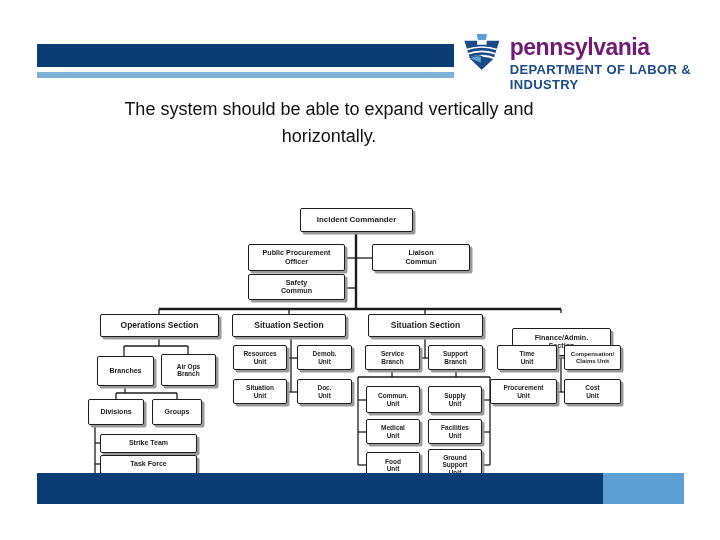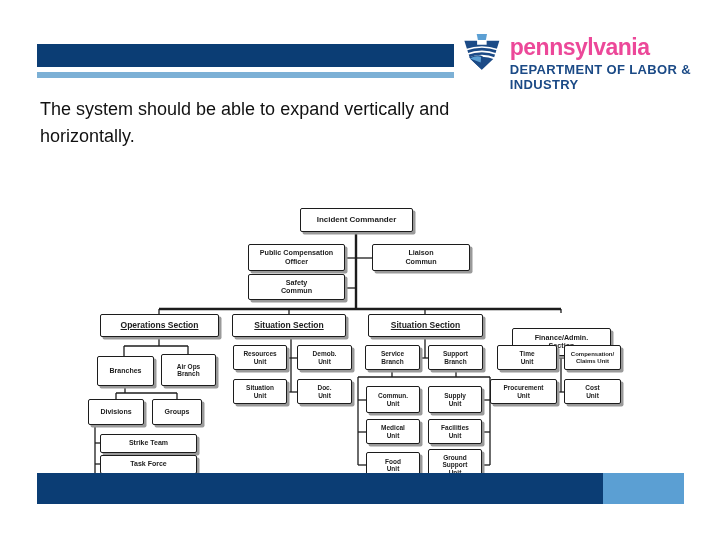--- a/index.html
+++ b/index.html
@@ -10,40 +10,40 @@
   .bar{position:absolute;}
   .bar-top-navy{left:37px;top:44px;width:417px;height:23px;background:#0b3d74;}
   .bar-top-light{left:37px;top:72px;width:417px;height:6px;background:#7cb0d5;}
   .bar-bottom-navy{left:37px;top:473px;width:566px;height:31px;background:#0b3d74;}
   .bar-bottom-accent{left:603px;top:473px;width:81px;height:31px;background:#5b9fd3;}
 
   
   .logo{position:absolute;left:462px;top:28px;display:flex;align-items:flex-start;}
   .logo svg{width:48px;height:50px;display:block;}
   .logo-text{margin-left:8px;display:flex;flex-direction:column;justify-content:flex-start;padding-top:8px;}
-  .logo-brand{font-size:23px;font-weight:bold;color:#ec4899;letter-spacing:-0.5px;line-height:1;}
+  .logo-brand{font-size:23px;font-weight:bold;color:#701a75;letter-spacing:-0.5px;line-height:1;}
   .logo-dept{font-size:13px;font-weight:600;color:#1b4a86;letter-spacing:0.35px;margin-top:3px;}
 
   
-  .title{position:absolute;left:40px;top:96px;width:578px;text-align:left;
+  .title{position:absolute;left:40px;top:96px;width:578px;text-align:center;
          font-size:18px;line-height:1.5;color:#111;white-space:pre-line;}
 
   
   .chart{position:absolute;left:0;top:0;width:714px;height:540px;margin-top:32px;}
   .connectors{position:absolute;left:0;top:0;pointer-events:none;}
   .connectors line{stroke:#1c1c1c;}
   .connectors .thick{stroke-width:2.4;}
   .connectors .med{stroke-width:1.3;}
 
   .node{position:absolute;background:#ffffff;border:1.5px solid #1c1c1c;border-radius:2px;
         box-shadow:2.5px 2.5px 0 0 #9a9a9a;display:flex;align-items:center;justify-content:center;
         text-align:center;white-space:pre-line;font-weight:bold;color:#1c1c1c;line-height:1.15;
         box-sizing:border-box;}
   .n-ic{font-size:8px;border-width:1.8px;}
-  .n-sec{font-size:8.5px;border-width:1.8px;text-decoration:underline;}
+  .n-sec{font-size:8.5px;border-width:1.8px;}
   .n-off{font-size:7.2px;}
   .n-md{font-size:7px;}
   .n-sm{font-size:6.5px;}
   .n-xs{font-size:6px;}
 </style>
 </head>
 <body>
 
 <div class="slide">
 
@@ -112,21 +112,21 @@
       <line class="med" x1="482" y1="368" x2="490" y2="368"></line>
       <line class="med" x1="482" y1="400" x2="490" y2="400"></line>
       <line class="med" x1="482" y1="433" x2="490" y2="433"></line>
 
       <line class="med" x1="561" y1="307" x2="561" y2="360"></line>
       <line class="med" x1="556" y1="326" x2="564" y2="326"></line>
       <line class="med" x1="556" y1="360" x2="564" y2="360"></line>
     </svg>
 
     <div class="node n-ic" style="left:300px;top:176px;width:113px;height:24px">Incident Commander</div>
-    <div class="node n-off" style="left:248px;top:212px;width:97px;height:27px">Public Compensation
+    <div class="node n-off" style="left:248px;top:212px;width:97px;height:27px">Public Procurement
 Officer</div>
     <div class="node n-off" style="left:372px;top:212px;width:98px;height:27px">Liaison
 Commun</div>
     <div class="node n-off" style="left:248px;top:242px;width:97px;height:26px">Safety
 Commun</div>
 
     <div class="node n-sec" style="left:100px;top:282px;width:119px;height:23px">Operations Section</div>
     <div class="node n-sec" style="left:232px;top:282px;width:114px;height:23px">Situation Section</div>
     <div class="node n-sec" style="left:368px;top:282px;width:115px;height:23px">Situation Section</div>
     <div class="node n-off" style="left:512px;top:296px;width:99px;height:28px">Finance/Admin.

